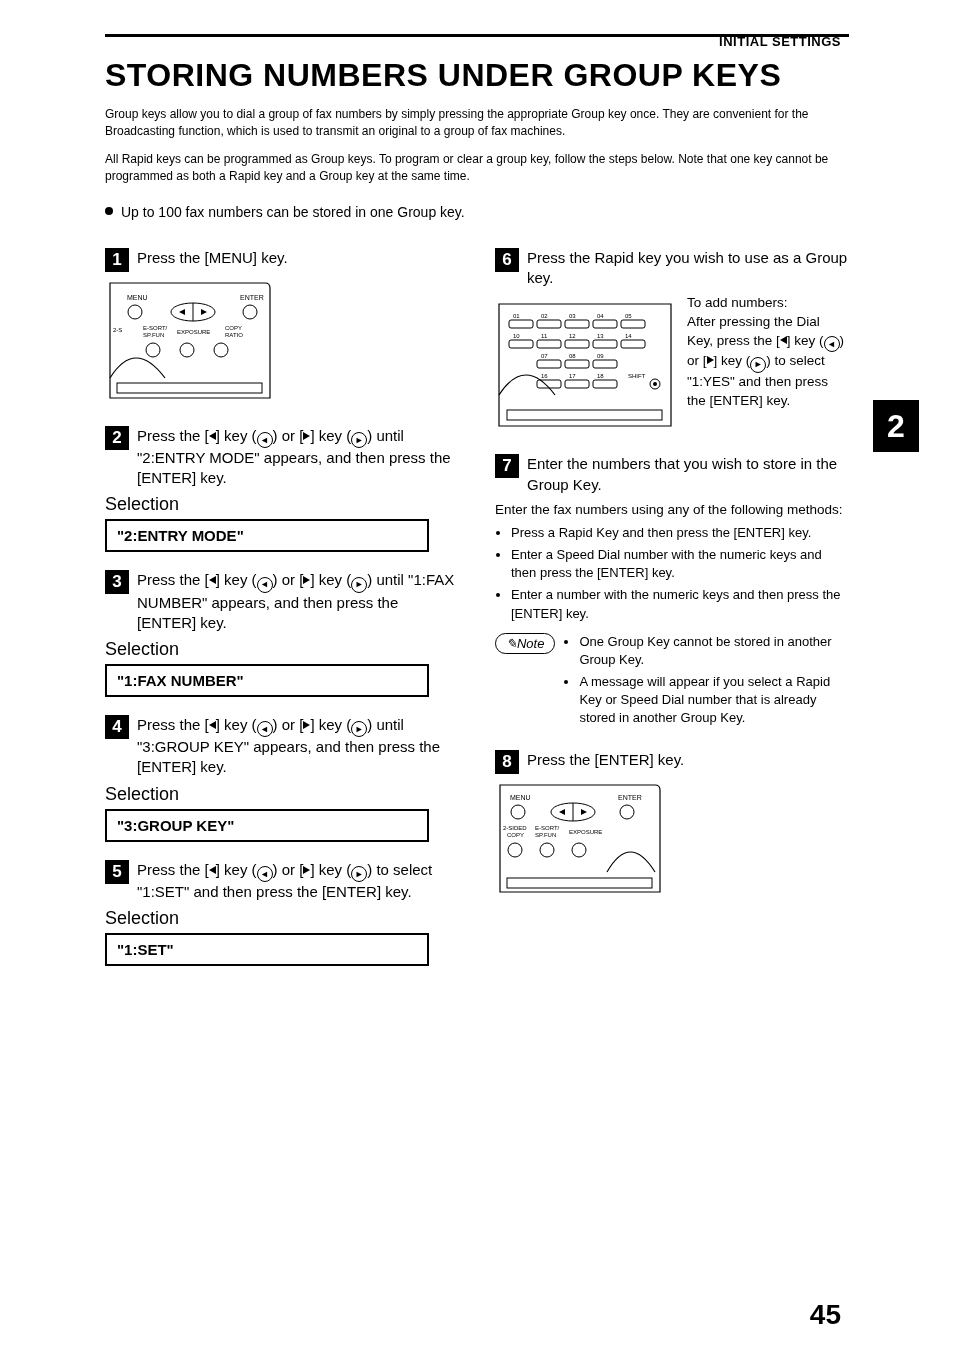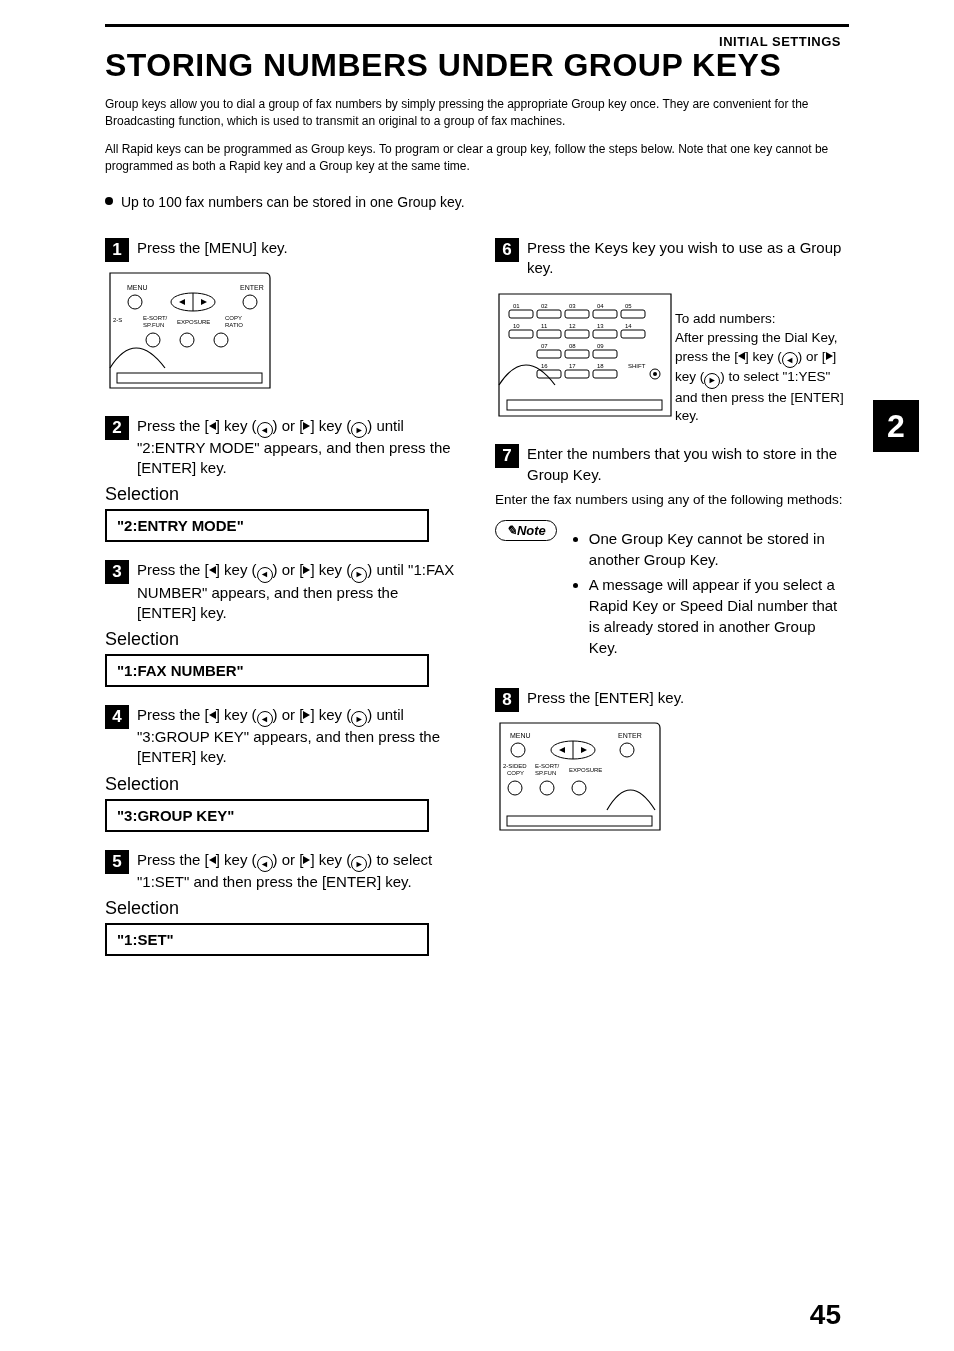--- a/index.html
+++ b/index.html
@@ -1,16 +1,16 @@
 <!DOCTYPE html>
 <html><head>
 <meta charset="utf-8">
 <style>
   html,body{margin:0;padding:0;background:#fff;color:#000;font-family:Arial,Helvetica,sans-serif}
-  .page{width:884px;min-height:1351px;margin:0 auto;position:relative;padding:14px 70px 20px 70px;box-sizing:border-box}
+  .page{width:884px;min-height:1351px;margin:0 auto;position:relative;padding:24px 70px 20px 70px;box-sizing:border-box}
   .hr-top{border:0;border-top:3px solid #000;margin:10px 0 0 0}
   .header-label{position:absolute;top:34px;right:78px;font-weight:bold;font-size:13px;letter-spacing:0.5px}
   h1{font-size:32px;font-weight:900;letter-spacing:0.5px;margin:20px 0 12px 0}
   p.intro{font-size:12px;line-height:1.45;margin:10px 0}
   ul.bullets{list-style:none;padding:0;margin:16px 0}
   ul.bullets li{font-size:14px;line-height:1.45;padding-left:16px;position:relative;margin:2px 0}
   ul.bullets li::before{content:"";width:8px;height:8px;background:#000;border-radius:50%;position:absolute;left:0;top:5px}
   .subhead{font-size:14px;margin:18px 0 10px 0}
   .columns{display:flex;gap:36px}
   .col{width:390px}
@@ -21,26 +21,26 @@
   .step-num{width:24px;height:24px;background:#000;color:#fff;font-weight:bold;font-size:17px;display:flex;align-items:center;justify-content:center;flex:0 0 auto}
   .step-title{font-weight:normal;font-size:15px;line-height:1.35}
   .step-body{font-size:13.5px;line-height:1.4;margin-left:0}
   .sel-label{font-size:18px;margin:0 0 4px 0}
   .display-box{border:2px solid #000;padding:6px 10px;font-weight:bold;font-size:15px;width:300px}
   .icon-circ{display:inline-flex;width:14px;height:14px;border:1px solid #000;border-radius:50%;align-items:center;justify-content:center;font-size:9px;vertical-align:-2px}
   .icon-tri-left{display:inline-block;width:0;height:0;border-top:4px solid transparent;border-bottom:4px solid transparent;border-right:7px solid #000;vertical-align:1px}
   .icon-tri-right{display:inline-block;width:0;height:0;border-top:4px solid transparent;border-bottom:4px solid transparent;border-left:7px solid #000;vertical-align:1px}
   .panel-svg{display:block;margin:6px 0}
   .note-box{display:flex;align-items:flex-start;gap:10px;margin-top:10px}
-  .note-pill{border:1.5px solid #000;border-radius:14px;padding:2px 10px;font-style:italic;font-weight:bold;font-size:13px;flex:0 0 auto}
-  .note-list{font-size:15px;line-height:1.4;margin:8px;padding-left:14px}
+  .note-pill{border:1.5px solid #000;border-radius:14px;padding:2px 10px;font-style:italic;font-weight:normal;font-size:13px;flex:0 0 auto}
+  .note-list{font-size:13px;line-height:1.4;margin:0;padding-left:14px}
   .note-list li{margin:0 0 4px 0}
   .sub-list{font-size:13px;line-height:1.4;margin:4px 0 0 0;padding-left:16px}
   .sub-list li{margin:0 0 4px 0}
-  .flexrow{display:flex;align-items:flex-end}
+  .flexrow{display:flex;gap:12px;align-items:flex-start}
 </style>
 </head>
 <body>
 
 <div class="page">
   <div class="header-label">INITIAL SETTINGS</div>
   <hr class="hr-top">
 
   <h1>STORING NUMBERS UNDER GROUP KEYS</h1>
 
@@ -130,21 +130,21 @@
         <div class="display-box">"1:SET"</div>
       </div>
 
     </div>
 
     <div class="col">
 
       <div class="step">
         <div class="step-head">
           <div class="step-num">6</div>
-          <div class="step-title">Press the Keys key you wish to use as a Group key.</div>
+          <div class="step-title">Press the Rapid key you wish to use as a Group key.</div>
         </div>
         <div class="flexrow">
           <svg class="panel-svg" width="180" height="130" viewBox="0 0 180 130">
             <path d="M4 4 H176 V126 H4 Z" fill="none" stroke="#000" stroke-width="1.2"></path>
             <path d="M4 95 Q 30 55 60 95" fill="none" stroke="#000" stroke-width="1.2"></path>
 
             <text x="18" y="18" font-size="6">01</text>
             <text x="46" y="18" font-size="6">02</text>
             <text x="74" y="18" font-size="6">03</text>
             <text x="102" y="18" font-size="6">04</text>
@@ -191,20 +191,25 @@
           </div>
         </div>
       </div>
 
       <div class="step">
         <div class="step-head">
           <div class="step-num">7</div>
           <div class="step-title">Enter the numbers that you wish to store in the Group Key.</div>
         </div>
         <div class="step-body">Enter the fax numbers using any of the following methods:</div>
+        <ul class="sub-list">
+          <li>Press a Rapid Key and then press the [ENTER] key.</li>
+          <li>Enter a Speed Dial number with the numeric keys and then press the [ENTER] key.</li>
+          <li>Enter a number with the numeric keys and then press the [ENTER] key.</li>
+        </ul>
         <div class="note-box">
           <div class="note-pill">
             <span>✎</span><span>Note</span>
           </div>
           <ul class="note-list">
             <li>One Group Key cannot be stored in another Group Key.</li>
             <li>A message will appear if you select a Rapid Key or Speed Dial number that is already stored in another Group Key.</li>
           </ul>
         </div>
       </div>

